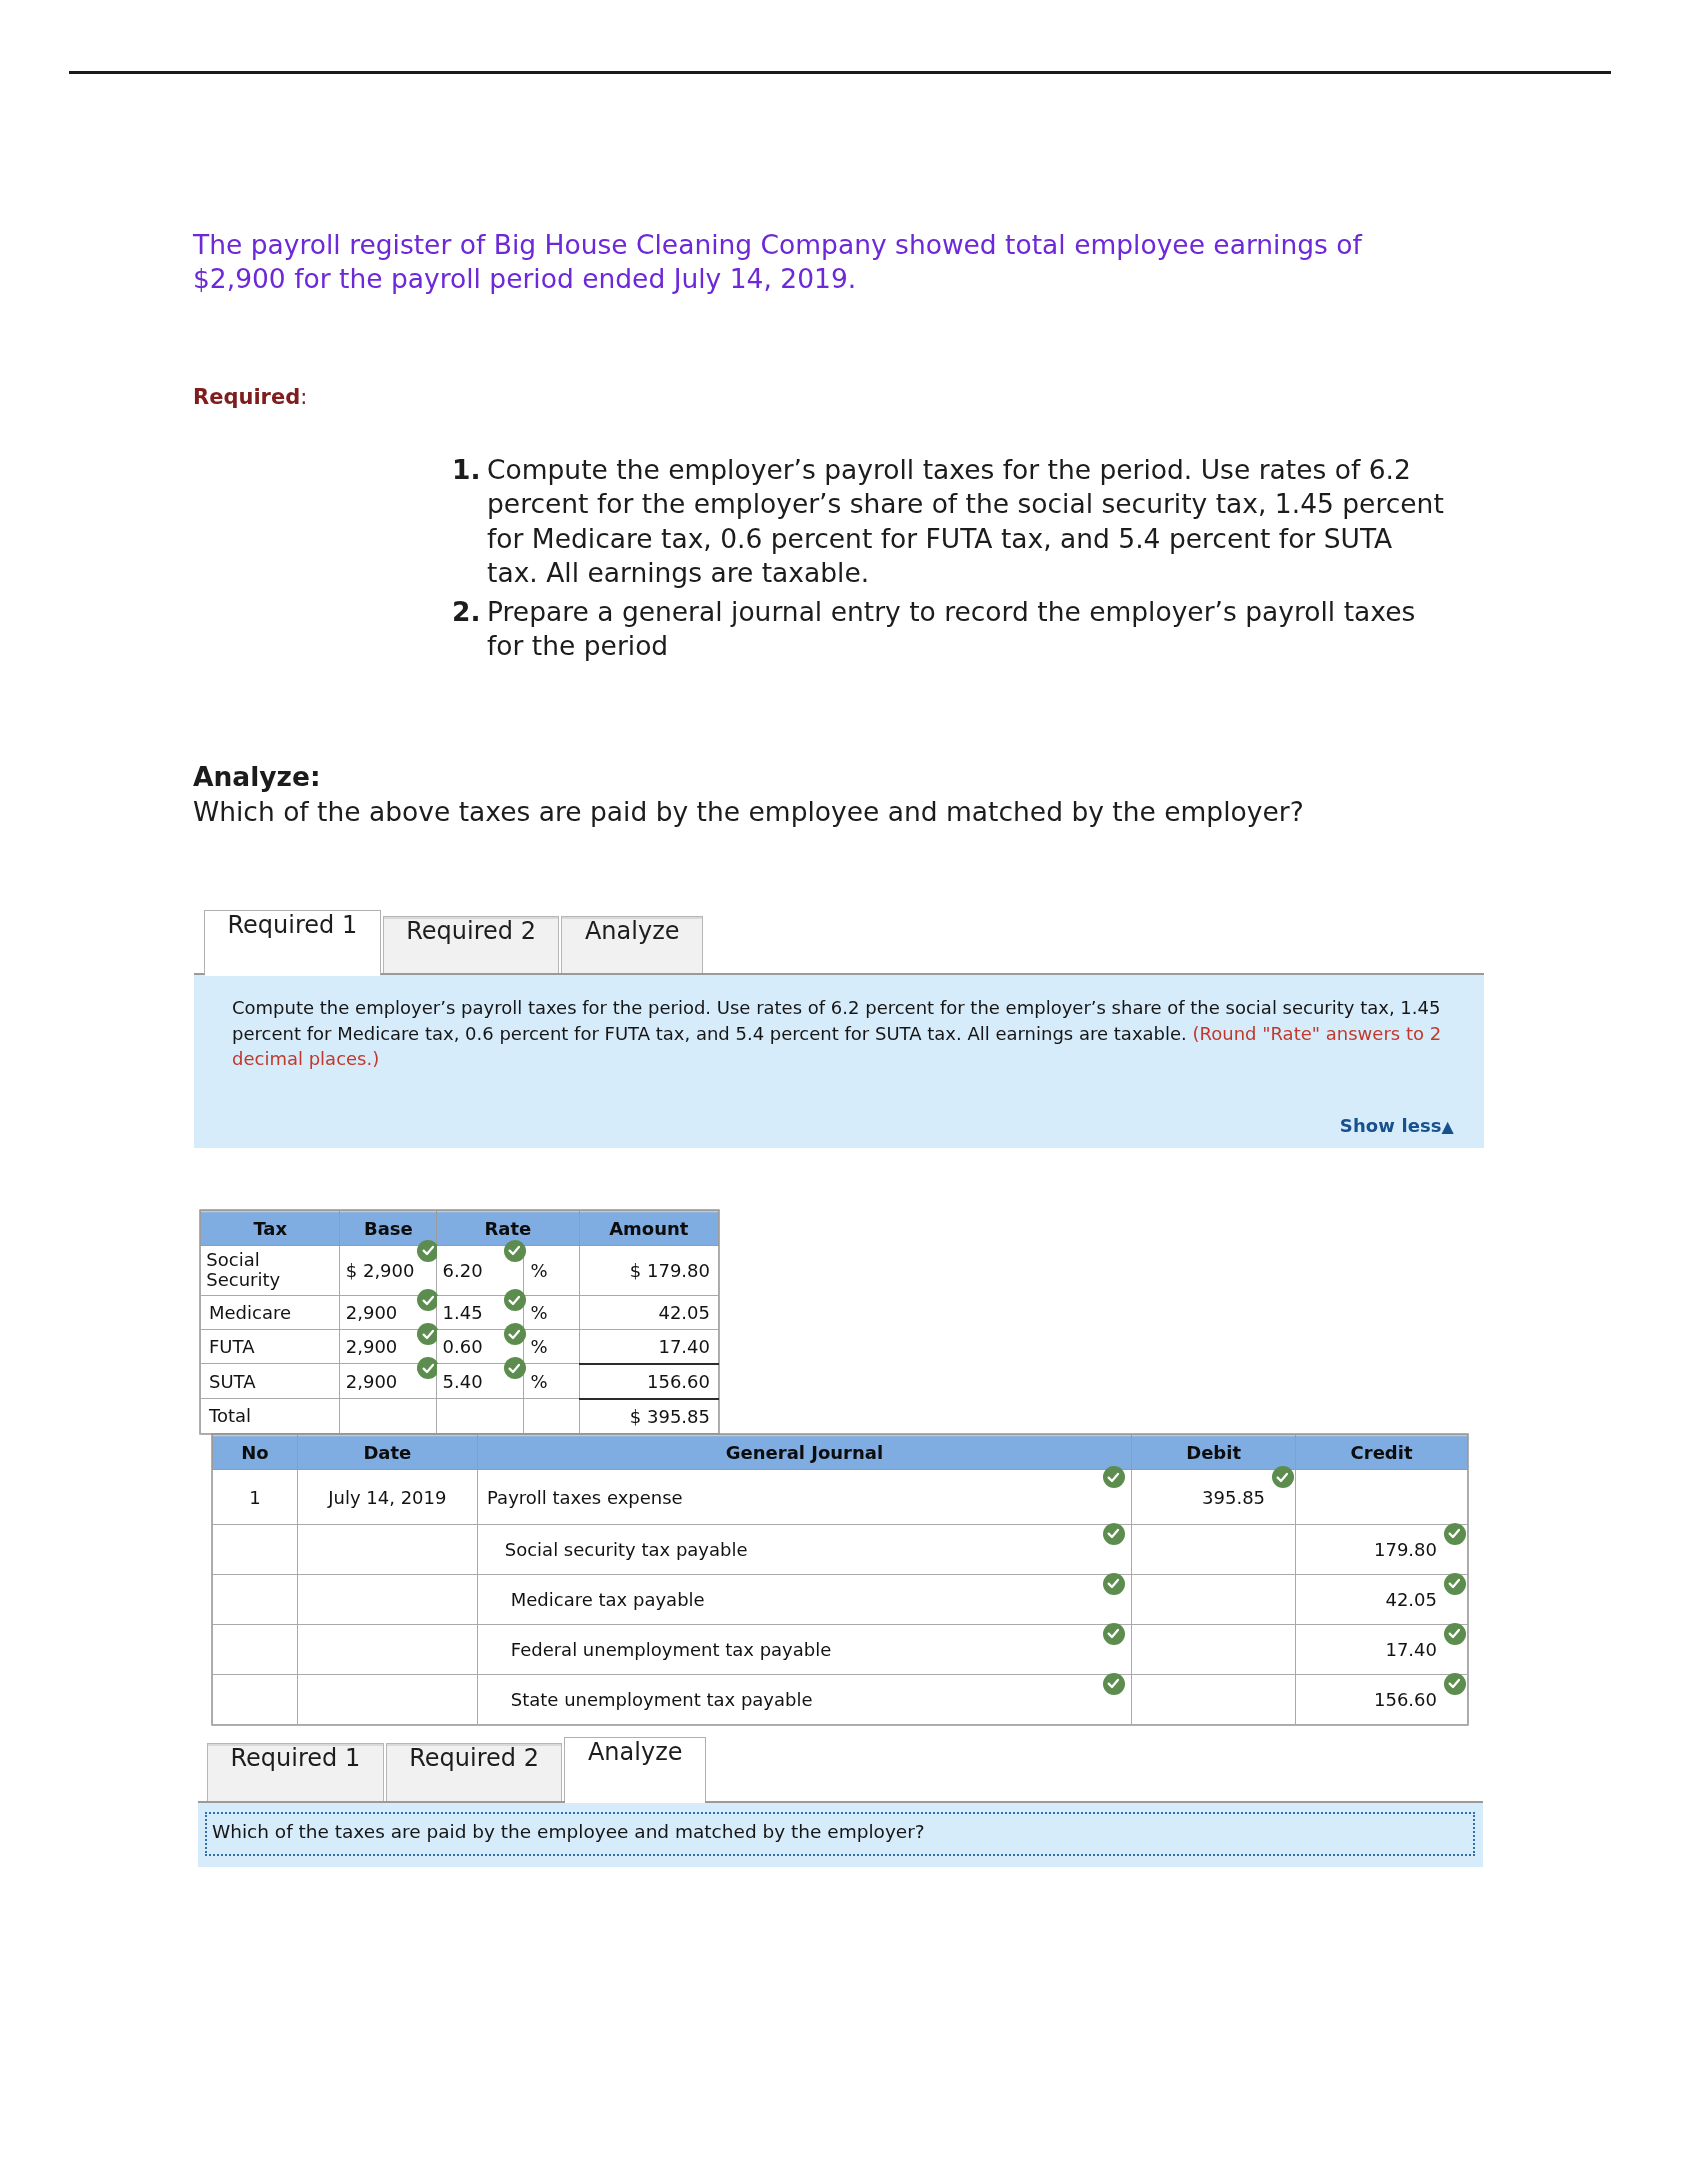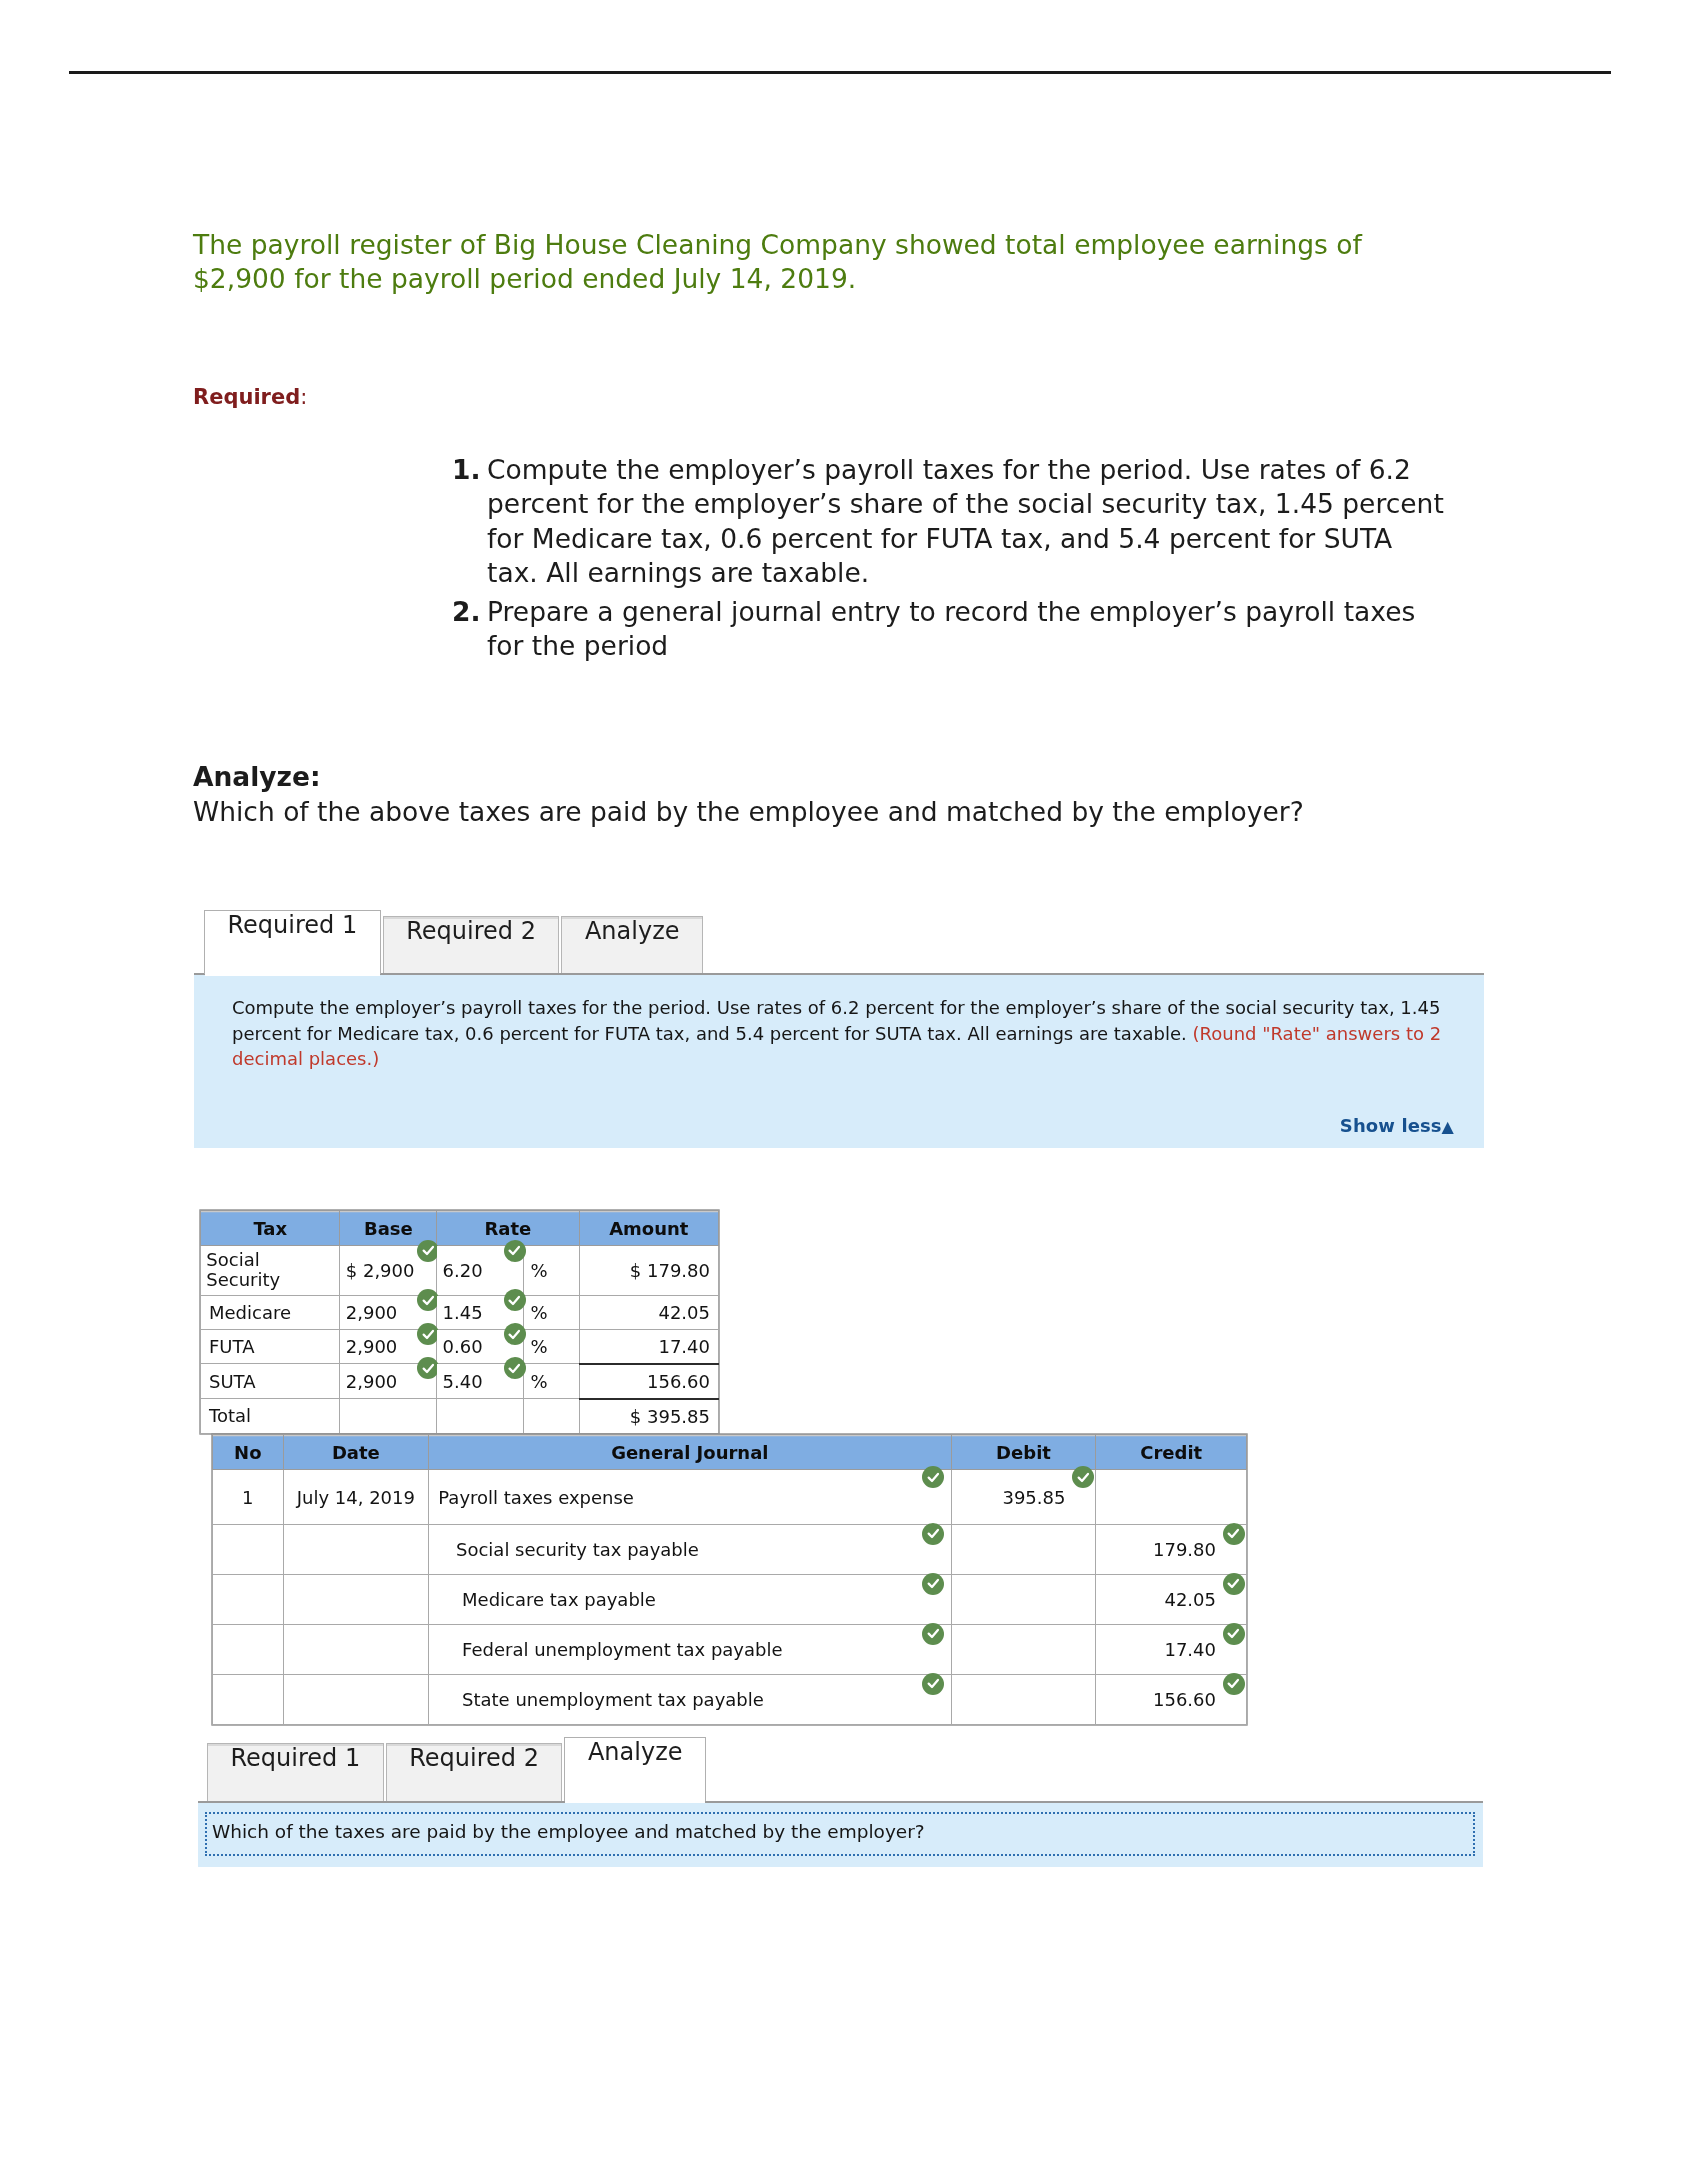--- a/index.html
+++ b/index.html
@@ -13,21 +13,21 @@
 
   
   .top-rule{
     position:absolute;left:69px;top:71px;width:1542px;height:0;
     border-top:3.3px solid #1a1a1a;
   }
 
   
   .prose{
     position:absolute;left:193px;top:228px;width:1260px;
-    font-size:26.5px;line-height:1.30;color:#4d7c0f;
+    font-size:26.5px;line-height:1.30;color:#6d28d9;
   }
   .req-head{
     position:absolute;left:193px;top:384px;
     font-size:21px;line-height:1.3;color:#7f1d1d;
   }
   .req-head b{font-weight:bold;}
 
   .olist{
     position:absolute;left:437px;top:453px;width:1012px;
     font-size:26.5px;line-height:1.30;color:#1c1c1c;
@@ -345,21 +345,21 @@
     <tr>
       <td class="left">Total</td>
       <td></td>
       <td></td>
       <td></td>
       <td class="num amount-rule-bottom" style="border-top:2px solid #2b2b2b;">$ 395.85</td>
     </tr>
   </tbody>
     </table>
 
-  <table class="gt" style="left:212px;top:1434px;width:1035px;">
+  <table class="gt" style="left:212px;top:1434px;width:1256px;">
     <colgroup>
       <col style="width:85px">
         <col style="width:180px">
         <col style="width:655px">
         <col style="width:164px">
         <col style="width:172px">
     </colgroup>
     <tbody>
         <tr>
       <th>No</th>

